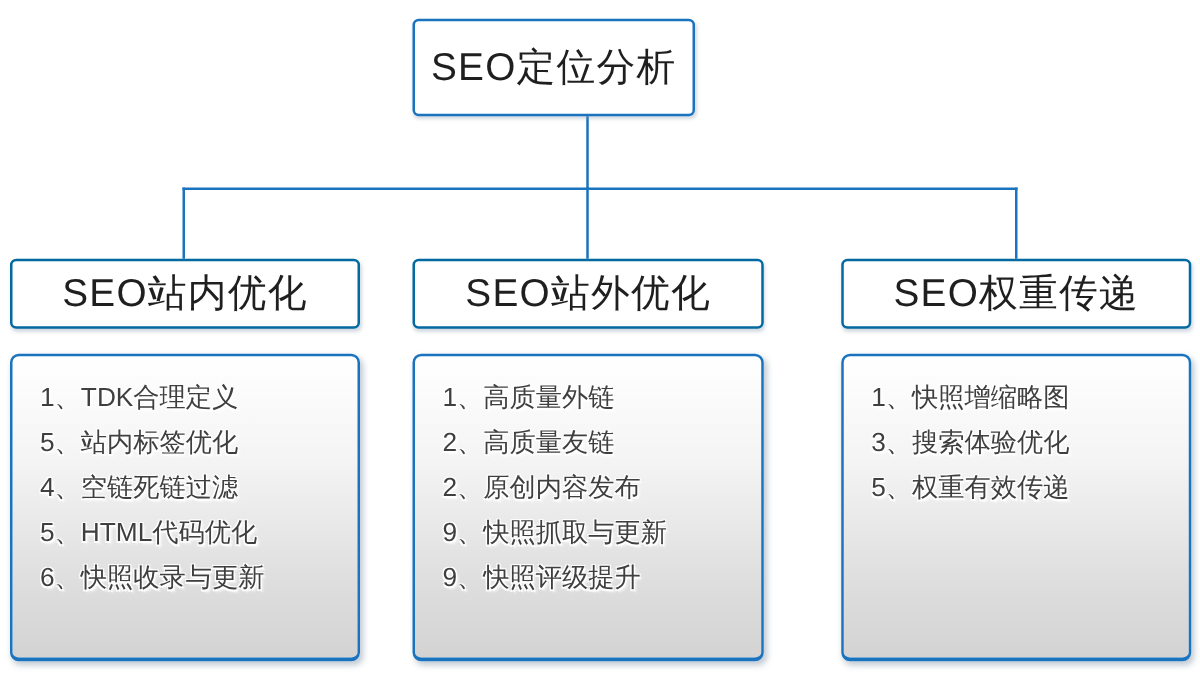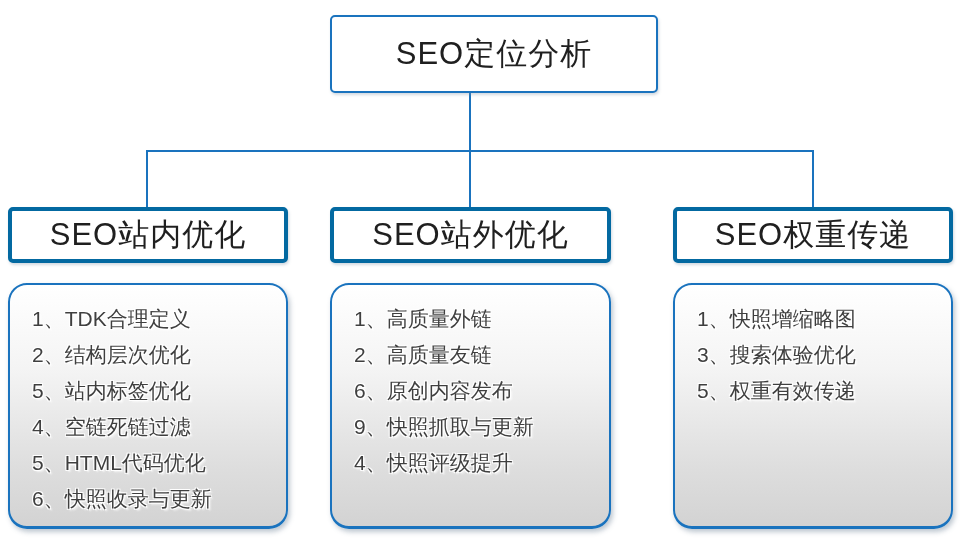--- a/index.html
+++ b/index.html
@@ -6,43 +6,43 @@
   .canvas{
     position:relative;width:960px;height:550px;background:#ffffff;overflow:hidden;
     font-family:"Liberation Sans","DejaVu Sans",sans-serif;
   }
   
   .line{position:absolute;background:#1a73be;}
   .line.h{height:2px;}
   .line.v{width:2px;}
   
   .root-box{
-    position:absolute;left:330px;top:15px;width:328px;height:78px;
+    position:absolute;left:330px;top:15px;width:226px;height:78px;
     background:#ffffff;border:2px solid #1a73be;border-radius:5px;
     box-sizing:border-box;display:flex;align-items:center;justify-content:center;
     box-shadow:1px 2px 3px rgba(130,150,170,0.35);
   }
   .root-box .title,.head-box .title{
     font-size:31px;color:#1f1f1f;letter-spacing:1px;white-space:nowrap;
   }
   
   .column{position:absolute;top:207px;width:280px;}
   .col-0{left:8px;}
   .col-1{left:330px;width:281px;}
   .col-2{left:673px;}
   .head-box{
     position:absolute;left:0;top:0;width:100%;height:56px;
-    background:#ffffff;border:4px solid #0369a1;border-radius:5px;
+    background:#ffffff;border:2px solid #0369a1;border-radius:5px;
     box-sizing:border-box;display:flex;align-items:center;justify-content:center;
     box-shadow:1px 2px 3px rgba(130,150,170,0.35);
   }
   .body-box{
     position:absolute;left:0;top:76px;width:100%;height:246px;
     background:linear-gradient(180deg,#ffffff 0%,#f4f4f4 35%,#dedede 75%,#d3d3d3 100%);
-    border:2px solid #1a73be;border-bottom-width:3px;border-radius:19px;
+    border:2px solid #1a73be;border-bottom-width:3px;border-radius:7px;
     box-sizing:border-box;padding:16px 10px 0 22px;
     box-shadow:2px 3px 5px rgba(110,130,150,0.45);
   }
   .item{
     font-size:21px;line-height:36px;color:#3f3f3f;white-space:nowrap;
     text-shadow:-1px -1px 0 rgba(255,255,255,0.95),1px -1px 0 rgba(255,255,255,0.95),
                 -1px 1px 0 rgba(255,255,255,0.95),1px 1px 0 rgba(255,255,255,0.95),
                 2px 2px 2px rgba(255,255,255,0.8);
   }
 </style>
@@ -60,38 +60,37 @@
   <div class="root-box">
     <span class="title">SEO定位分析</span>
   </div>
 
   <div class="column col-0">
     <div class="head-box">
       <span class="title">SEO站内优化</span>
     </div>
     <div class="body-box">
       <div class="item">1、TDK合理定义</div>
-      <div class="item">2、结构层次优化</div>
       <div class="item">5、站内标签优化</div>
       <div class="item">4、空链死链过滤</div>
       <div class="item">5、HTML代码优化</div>
       <div class="item">6、快照收录与更新</div>
     </div>
   </div>
 
   <div class="column col-1">
     <div class="head-box">
       <span class="title">SEO站外优化</span>
     </div>
     <div class="body-box">
       <div class="item">1、高质量外链</div>
       <div class="item">2、高质量友链</div>
-      <div class="item">6、原创内容发布</div>
+      <div class="item">2、原创内容发布</div>
       <div class="item">9、快照抓取与更新</div>
-      <div class="item">4、快照评级提升</div>
+      <div class="item">9、快照评级提升</div>
     </div>
   </div>
 
   <div class="column col-2">
     <div class="head-box">
       <span class="title">SEO权重传递</span>
     </div>
     <div class="body-box">
       <div class="item">1、快照增缩略图</div>
       <div class="item">3、搜索体验优化</div>

